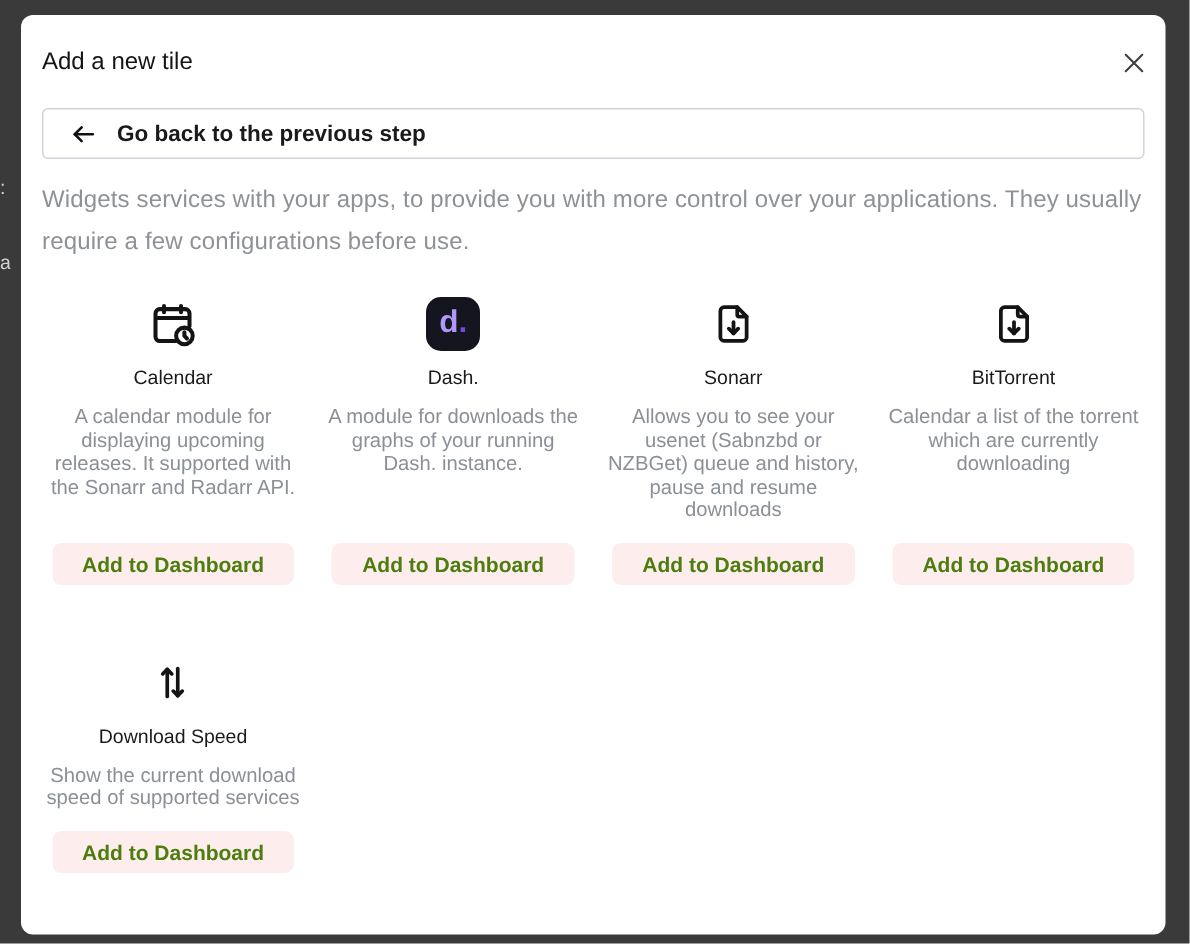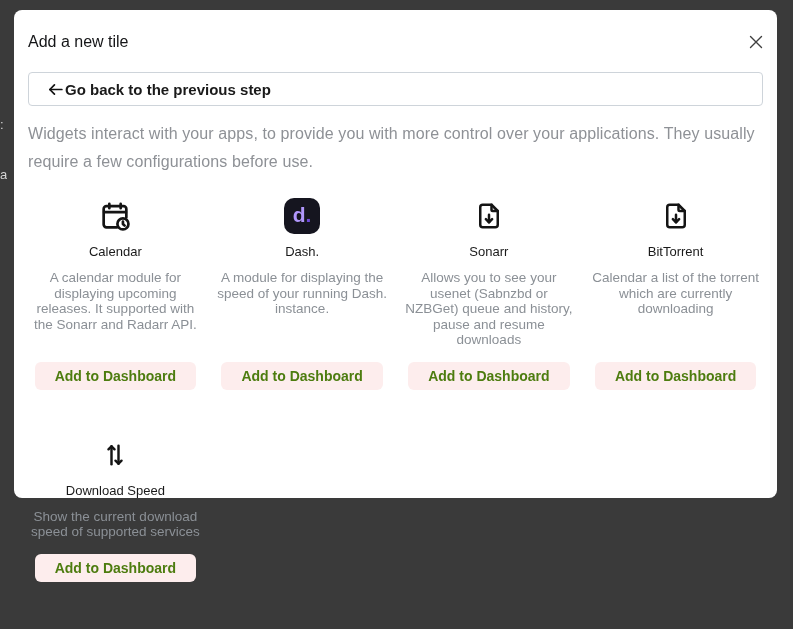--- a/index.html
+++ b/index.html
@@ -12,40 +12,40 @@
 
   
   .bg-fragment {
     position:absolute; left:0; width:7px; overflow:hidden;
     color:#d4d4d4; font-size:13px; line-height:13px; white-space:nowrap;
   }
   .bg-fragment.f1 { top:118px; }
   .bg-fragment.f2 { top:168px; }
 
   .modal {
-    position:absolute; left:14px; top:10px; width:763px; height:488px;
+    position:absolute; left:14px; top:10px; width:763px; height:613px;
     background:#ffffff; border-radius:8px;
     padding:22px 14px 16px 14px;
   }
 
   .modal-header {
     display:flex; align-items:flex-start; justify-content:space-between;
     padding-right:0;
   }
   .modal-title {
     font-size:16px; font-weight:500; color:#141517; line-height:20px;
   }
   .close-btn {
     background:none; border:none; cursor:pointer; padding:2px;
     margin-top:1px; margin-right:-2px; line-height:0;
   }
 
   .back-btn {
     margin-top:20px; width:100%; height:34px;
-    display:flex; align-items:center; 
+    display:flex; align-items:center; gap:13px;
     background:#fff; border:1px solid #ced4da; border-radius:4px;
     padding:0 17px; cursor:pointer;
     font-family:inherit;
   }
   .back-btn span {
     font-size:15px; font-weight:700; color:#1a1a1a;
   }
   .back-btn svg { flex:0 0 auto; }
 
   .intro {
@@ -118,21 +118,21 @@
   </div>
 
   <button class="back-btn">
     <svg width="19" height="17" viewBox="0 0 24 24" fill="none" stroke="#111" stroke-width="2.4" stroke-linecap="round" stroke-linejoin="round">
       <path d="M21 12H4"></path>
         <path d="M10.5 5.5 4 12l6.5 6.5"></path>
     </svg>
     <span>Go back to the previous step</span>
   </button>
 
-  <p class="intro">Widgets interact with your apps, to provide you with more control over your applications. They usually require a few configurations before use.</p>
+  <p class="intro">Widgets services with your apps, to provide you with more control over your applications. They usually require a few configurations before use.</p>
 
   <div class="widget-grid" id="widget-grid">
   <div class="widget-card">
     <div class="widget-icon">
           <svg width="34" height="34" viewBox="0 0 24 24" fill="none" stroke="#141414" stroke-width="1.9" stroke-linecap="round" stroke-linejoin="round">
             <path d="M13.5 20H6a2 2 0 0 1-2-2V7a2 2 0 0 1 2-2h12a2 2 0 0 1 2 2v6"></path>
             <path d="M8 3.5v3M16 3.5v3M4.3 9.2h15.4"></path>
             <circle cx="17.6" cy="17.6" r="3.9" fill="#ffffff"></circle>
             <path d="M17.6 15.9v1.7l1.2 1.2"></path>
           </svg>
@@ -143,21 +143,21 @@
   </div>
 
   <div class="widget-card">
     <div class="widget-icon">
           <span class="dash-logo">
             <span class="dash-d">d</span>
             <span class="dash-dot">.</span>
           </span>
         </div>
     <h3 class="widget-title">Dash.</h3>
-    <p class="widget-desc">A module for displaying the speed of your running Dash. instance.</p>
+    <p class="widget-desc">A module for downloads the graphs of your running Dash. instance.</p>
     <button class="add-btn">Add to Dashboard</button>
   </div>
 
   <div class="widget-card">
     <div class="widget-icon">
           <svg width="30" height="32" viewBox="0 0 24 24" fill="none" stroke="#141414" stroke-width="2" stroke-linecap="round" stroke-linejoin="round">
             <path d="M14 3v4a1 1 0 0 0 1 1h4"></path>
             <path d="M17 21H7a2 2 0 0 1-2-2V5a2 2 0 0 1 2-2h7l5 5v11a2 2 0 0 1-2 2z"></path>
             <path d="M12 11v6"></path>
             <path d="M9.5 14.5 12 17l2.5-2.5"></path>

